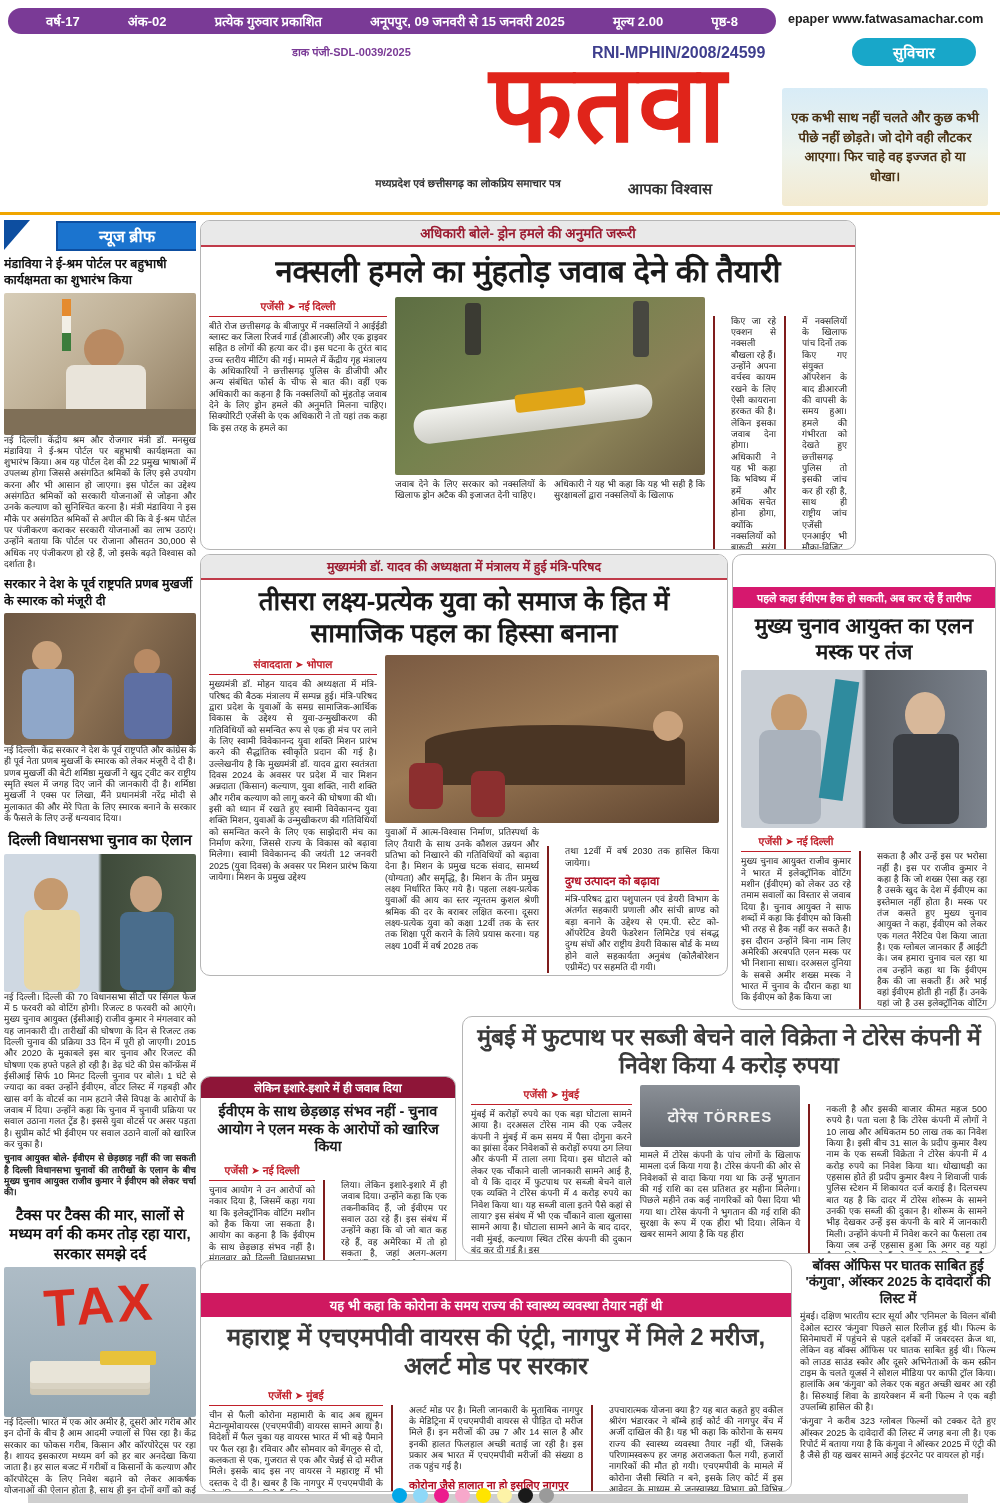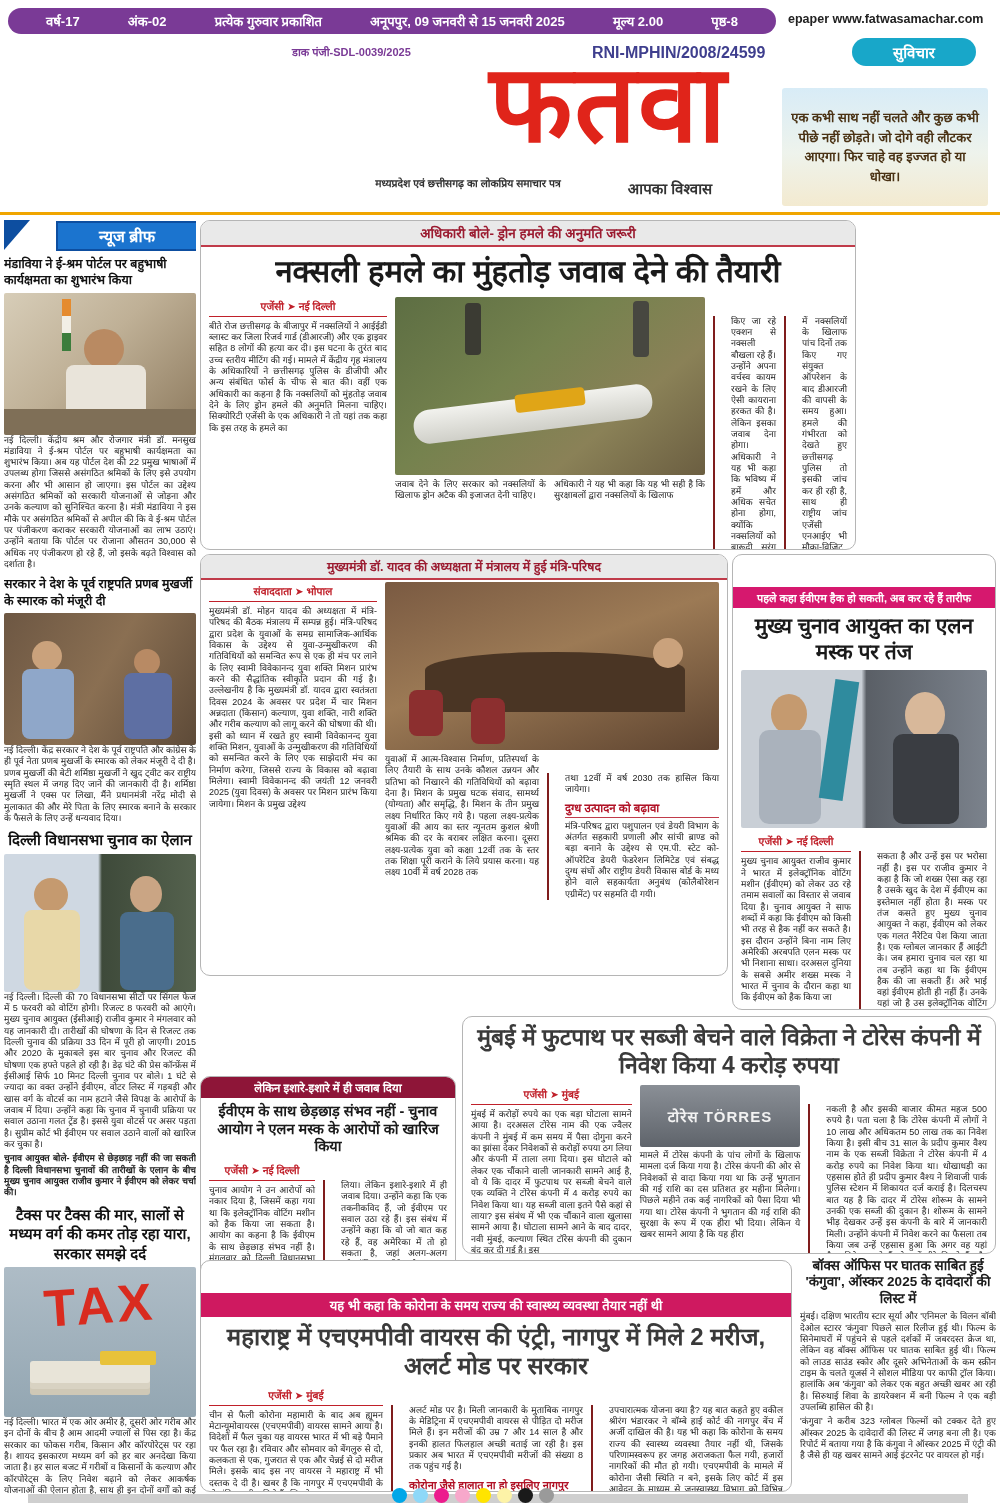--- a/index.html
+++ b/index.html
@@ -157,20 +157,21 @@
           <div class="body9">किए जा रहे एक्शन से नक्सली बौखला रहे हैं। उन्होंने अपना वर्चस्व कायम रखने के लिए ऐसी कायराना हरकत की है। लेकिन इसका जवाब देना होगा। अधिकारी ने यह भी कहा कि भविष्य में हमें और अधिक सचेत होना होगा, क्योंकि नक्सलियों को बारूदी सुरंग बनाने के लिए साधन मिल रहे हैं। इस बात को देखते हुए जब भी सुरक्षाबल नक्सलियों के खिलाफ कहीं कोई बड़ा एक्शन करें तो उनकी वापसी के साधन बुलेट प्रूफ वाहन या इस तरह से किए जाने चाहिए। जिसमें उनके वापसी का रास्ता किसी को पता ना लगे और अगर उनके उपर हमला किया भी जाए तो कम से कम क्षति हो। क्योंकि, यह हमला भी नारायणपुर, बीजापुर और दंतेवाड़ा</div>
         </div>
       <div class="vsep">
           <div class="body9">में नक्सलियों के खिलाफ पांच दिनों तक किए गए संयुक्त ऑपरेशन के बाद डीआरजी की वापसी के समय हुआ। हमले की गंभीरता को देखते हुए छत्तीसगढ़ पुलिस तो इसकी जांच कर ही रही है, साथ ही राष्ट्रीय जांच एजेंसी एनआईए भी मौका-विजिट कर सकती है। हमले में मारे गए जवानों के प्रति अपनी गहरी संवेदनाएं व्यक्त करते हुए केंद्रीय गृह मंत्री अमित शाह ने फिर से मार्च 2026 तक देश को नक्सलवाद मुक्त करने के अपने दावे को दोहराया है। गृह मंत्री ने एक्स पर पोस्ट करते हुए लिखा है कि हम मार्च 2026 तक भारत की भूमि से नक्सलवाद को समाप्त करके ही रहेंगे।</div>
         </div>
     </div>
   </div>
 
   <div class="abs storybox" style="left:200px;top:554px;width:528px;height:422px;">
     <div class="kicker" style="font-size:12.5px;">मुख्यमंत्री डॉ. यादव की अध्यक्षता में मंत्रालय में हुई मंत्रि-परिषद</div>
+    <div class="headline" style="font-size:26px;padding:6px 10px 4px;">तीसरा लक्ष्य-प्रत्येक युवा को समाज के हित में सामाजिक पहल का हिस्सा बनाना</div>
     <div class="cols" style="padding-top:2px;">
       <div style="flex:0 0 168px;">
         <div class="byline">संवाददाता ➤ भोपाल</div>
         <div class="body9">मुख्यमंत्री डॉ. मोहन यादव की अध्यक्षता में मंत्रि-परिषद की बैठक मंत्रालय में सम्पन्न हुई। मंत्रि-परिषद द्वारा प्रदेश के युवाओं के समग्र सामाजिक-आर्थिक विकास के उद्देश्य से युवा-उन्मुखीकरण की गतिविधियों को समन्वित रूप से एक ही मंच पर लाने के लिए स्वामी विवेकानन्द युवा शक्ति मिशन प्रारंभ करने की सैद्धांतिक स्वीकृति प्रदान की गई है। उल्लेखनीय है कि मुख्यमंत्री डॉ. यादव द्वारा स्वतंत्रता दिवस 2024 के अवसर पर प्रदेश में चार मिशन अन्नदाता (किसान) कल्याण, युवा शक्ति, नारी शक्ति और गरीब कल्याण को लागू करने की घोषणा की थी। इसी को ध्यान में रखते हुए स्वामी विवेकानन्द युवा शक्ति मिशन, युवाओं के उन्मुखीकरण की गतिविधियों को समन्वित करने के लिए एक साझेदारी मंच का निर्माण करेगा, जिससे राज्य के विकास को बढ़ावा मिलेगा। स्वामी विवेकानन्द की जयंती 12 जनवरी 2025 (युवा दिवस) के अवसर पर मिशन प्रारंभ किया जायेगा। मिशन के प्रमुख उद्देश्य</div>
       </div>
       <div style="flex:1;">
         <div class="photo" style="height:168px;background:linear-gradient(160deg,#7a5a42 0%,#9c7a55 45%,#5e4430 100%);">
           <div style="position:absolute;left:40px;top:70px;width:260px;height:60px;background:#4a3524;border-radius:50% 50% 0 0/30% 30% 0 0;"></div>
           <div style="position:absolute;left:24px;top:108px;width:34px;height:46px;background:#8c2f2f;border-radius:8px;"></div>
           <div style="position:absolute;left:86px;top:116px;width:34px;height:46px;background:#8c2f2f;border-radius:8px;"></div>

